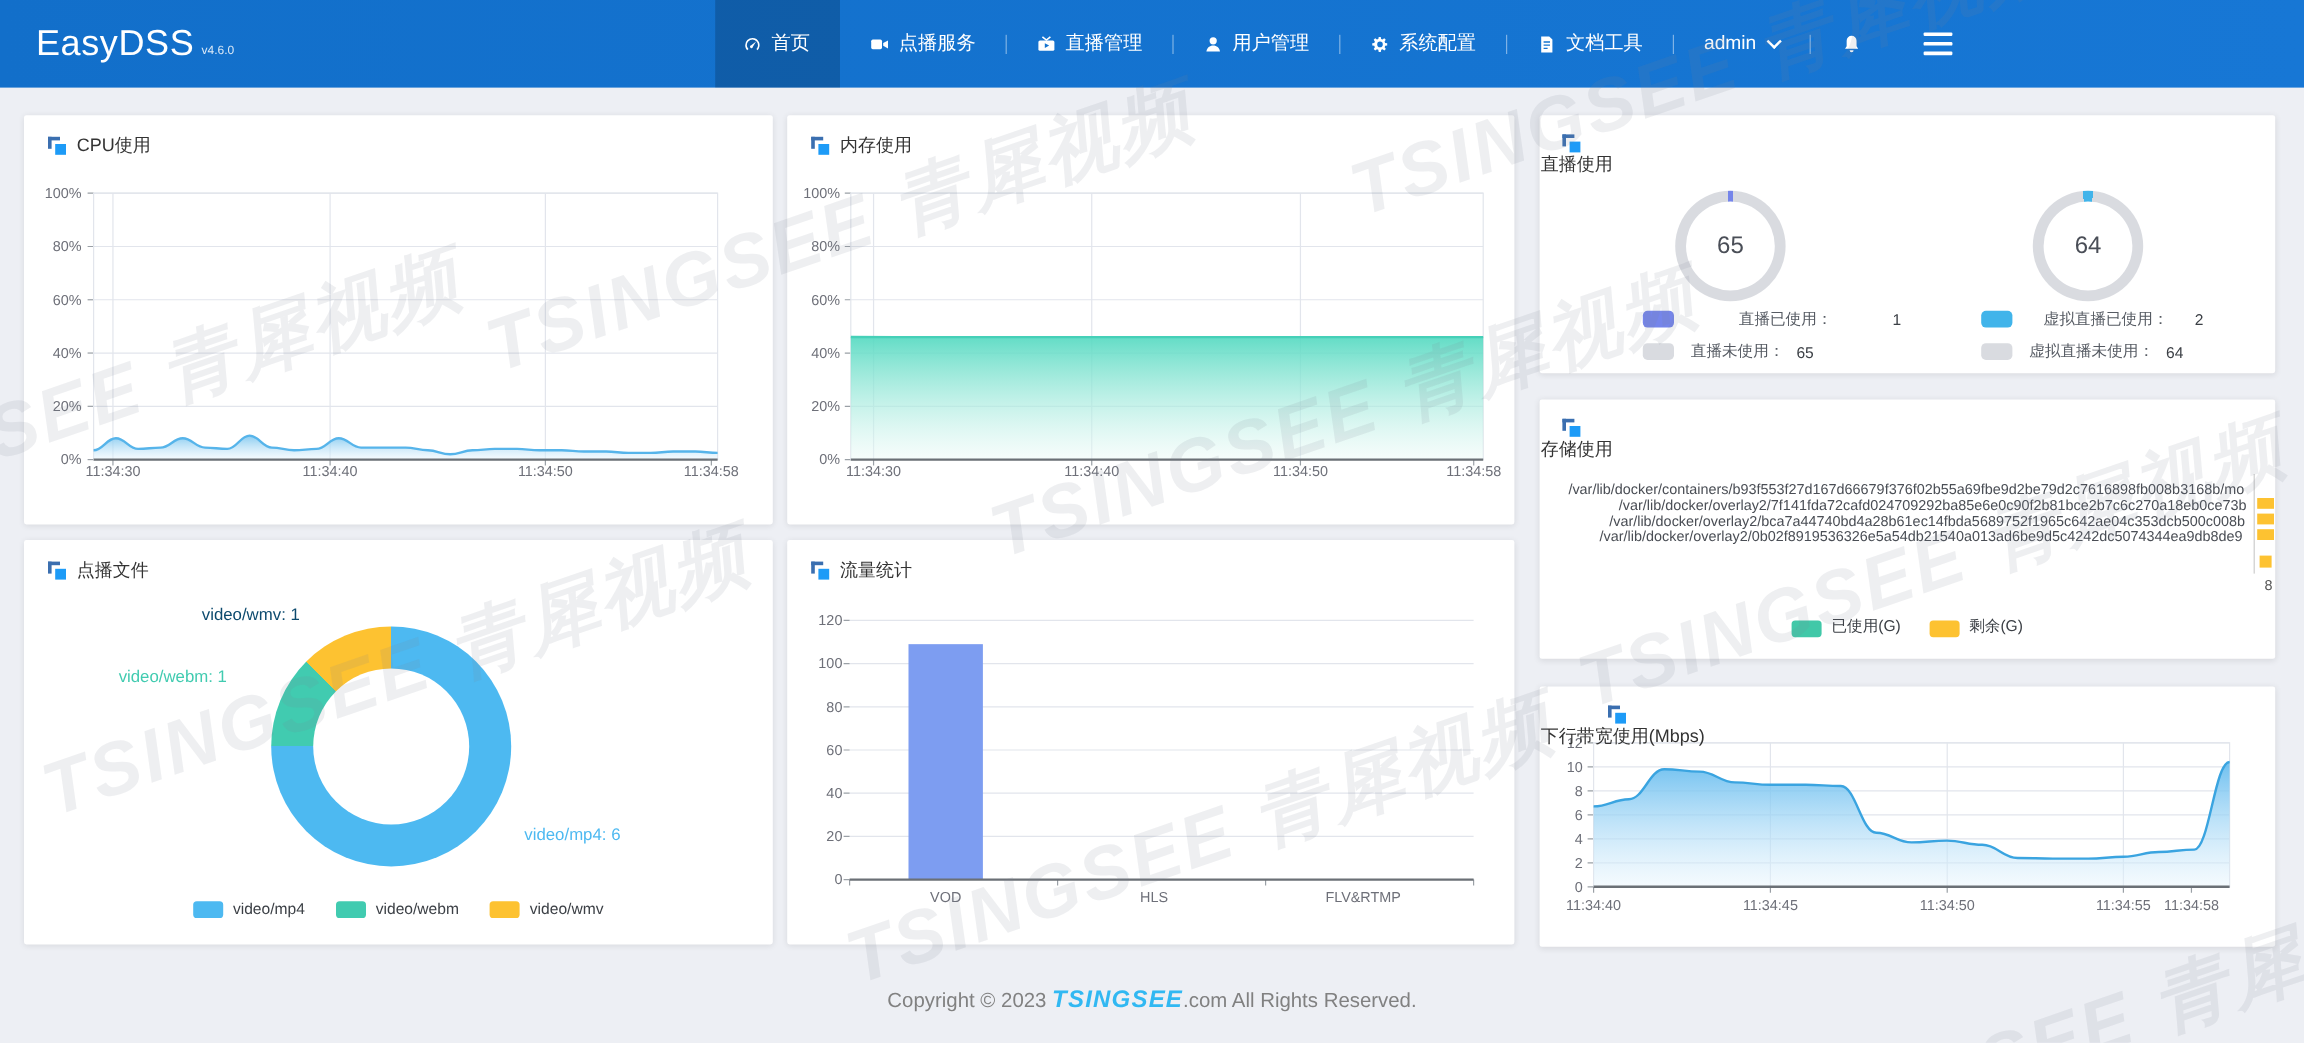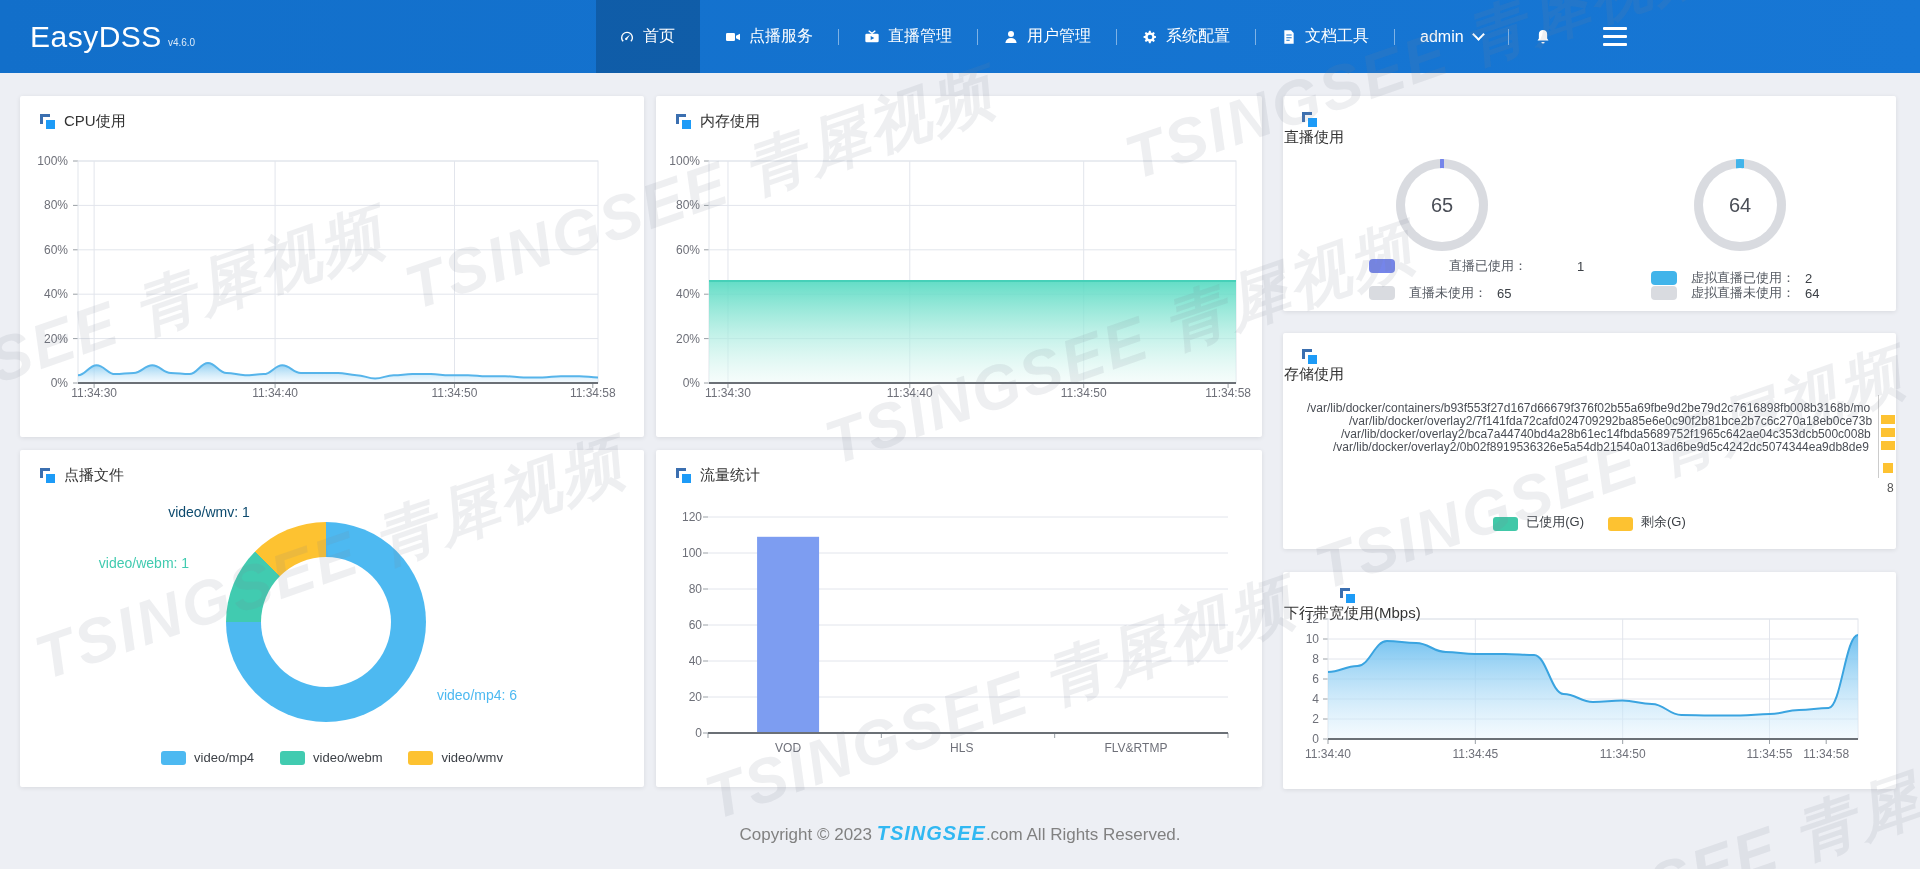--- a/index.html
+++ b/index.html
@@ -294,21 +294,21 @@
   <div class="lg-row" style="left:86px; top:161px;gap:40px;">
     <span class="lg-sw" style="background: rgb(117, 133, 234);"></span>
     <span>直播已使用：</span>
     <span class="lg-val">1</span>
   </div>
   <div class="lg-row" style="left:86px; top:188px;">
     <span class="lg-sw" style="background: rgb(217, 219, 224);"></span>
     <span>直播未使用：</span>
     <span class="lg-val">65</span>
   </div>
-  <div class="lg-row" style="left:368px; top:173px;">
+  <div class="lg-row" style="left:368px; top:161px;gap:12px;">
     <span class="lg-sw" style="background: rgb(65, 180, 234);"></span>
     <span>虚拟直播已使用：</span>
     <span class="lg-val">2</span>
   </div>
   <div class="lg-row" style="left:368px; top:188px;">
     <span class="lg-sw" style="background: rgb(217, 219, 224);"></span>
     <span>虚拟直播未使用：</span>
     <span class="lg-val">64</span>
   </div>
 </div>

